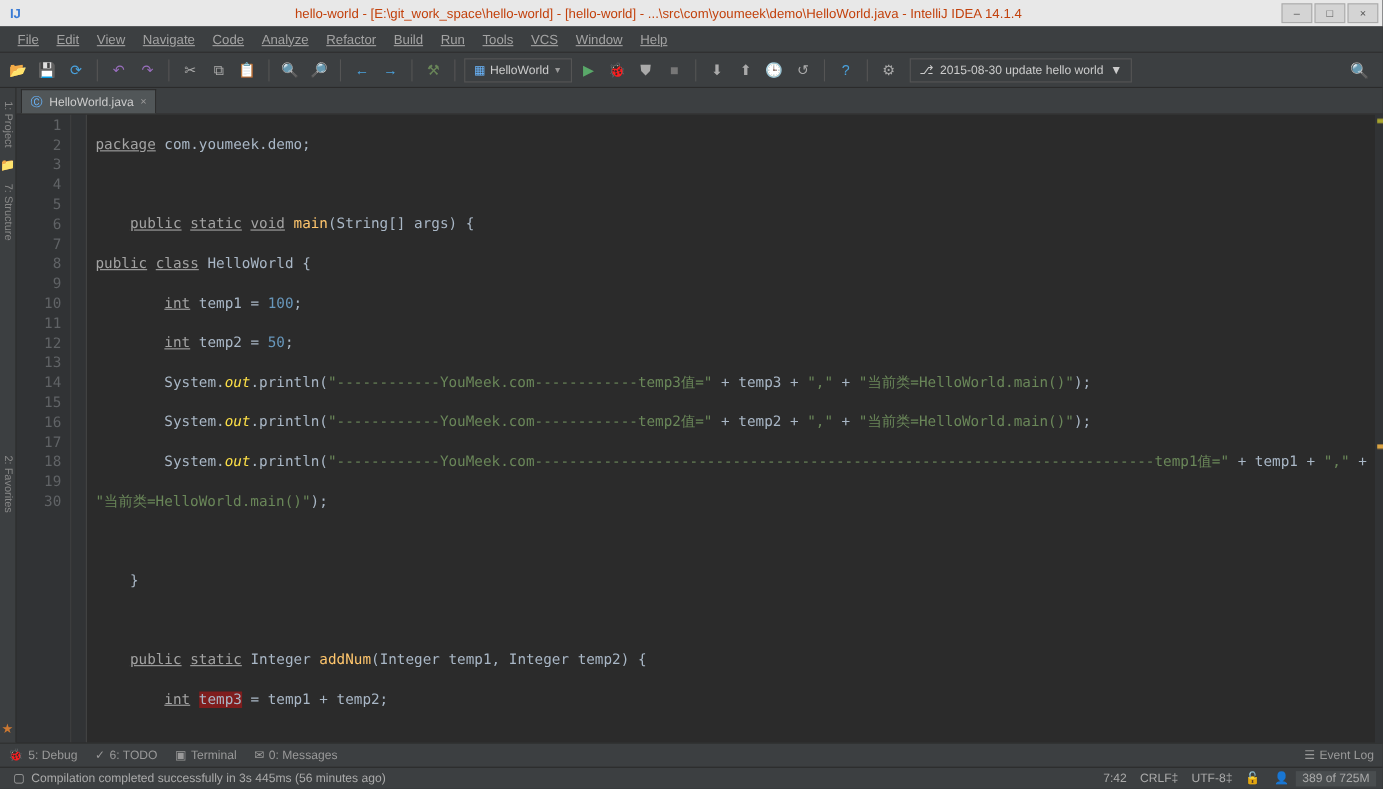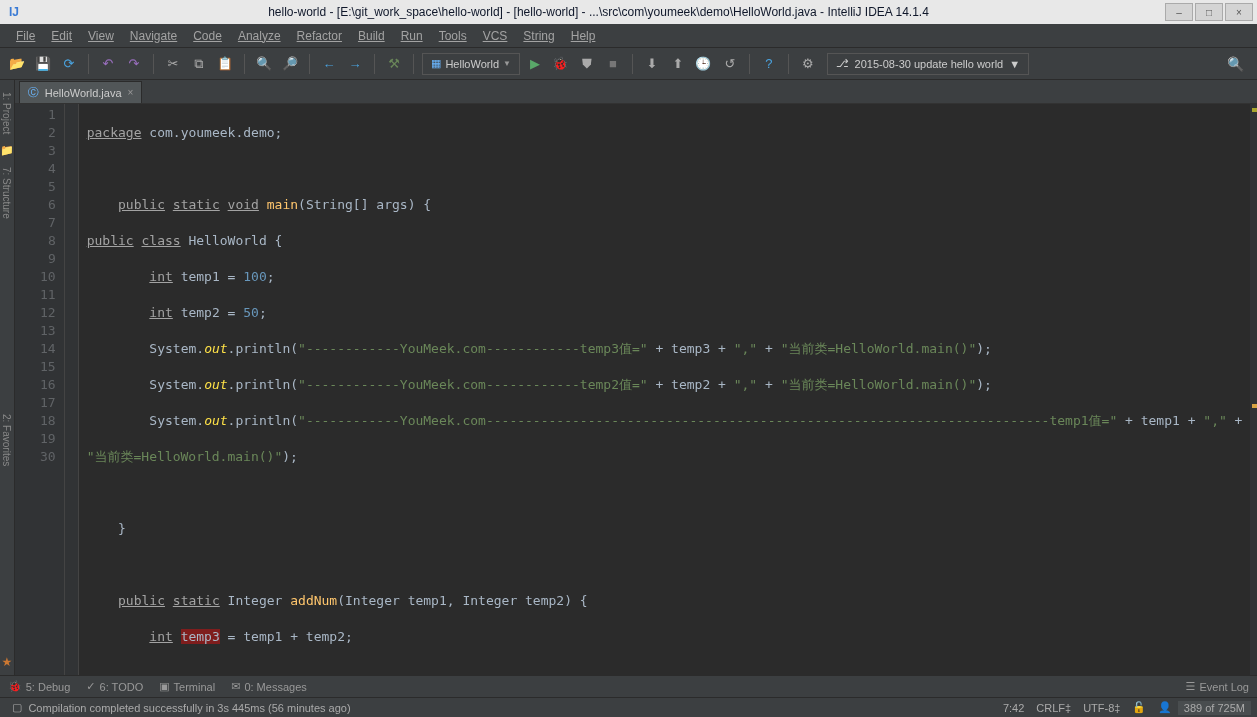--- a/index.html
+++ b/index.html
@@ -14,21 +14,21 @@
 }
 .titlebar {
   height: 24px;
   background: #e8e8e8;
   color: #333;
   display: flex;
   align-items: center;
   padding: 0 4px;
 }
 .titlebar .logo { width: 20px; height: 20px; margin-right: 8px; display:flex;align-items:center;justify-content:center;font-weight:bold;color:#3a7bd5;}
-.titlebar .title-text { flex: 1; text-align: center; font-size: 12px; color:#0f172a;}
+.titlebar .title-text { flex: 1; text-align: center; font-size: 12px; color:#c2410c;}
 .titlebar .win-controls { display: flex; gap: 2px; }
 .titlebar .win-btn { width: 28px; height: 18px; background:#d4d4d4; display:flex;align-items:center;justify-content:center;font-size:10px;color:#555;border:1px solid #aaa;}
 .titlebar .win-btn.close{background:#d4d4d4;}
 
 .menubar {
   height: 24px;
   background: #3c3f41;
   display: flex;
   align-items: center;
   padding: 0 8px;
@@ -208,21 +208,21 @@
   <div class="menu-item"><span class="underline">Edit</span></div>
   <div class="menu-item"><span class="underline">View</span></div>
   <div class="menu-item"><span class="underline">Navigate</span></div>
   <div class="menu-item"><span class="underline">Code</span></div>
   <div class="menu-item"><span class="underline">Analyze</span></div>
   <div class="menu-item"><span class="underline">Refactor</span></div>
   <div class="menu-item"><span class="underline">Build</span></div>
   <div class="menu-item"><span class="underline">Run</span></div>
   <div class="menu-item"><span class="underline">Tools</span></div>
   <div class="menu-item"><span class="underline">VCS</span></div>
-  <div class="menu-item"><span class="underline">String</span></div>
+  <div class="menu-item"><span class="underline">Window</span></div>
   <div class="menu-item"><span class="underline">Help</span></div>
 </div>
 
 <div class="toolbar">
   <div class="tbtn" style="color:#d28b26;">📂</div>
   <div class="tbtn" style="color:#6a9fb5;">💾</div>
   <div class="tbtn" style="color:#4aa3df;">⟳</div>
   <div class="sep"></div>
   <div class="tbtn" style="color:#9a6fbf;">↶</div>
   <div class="tbtn" style="color:#9a6fbf;">↷</div>

